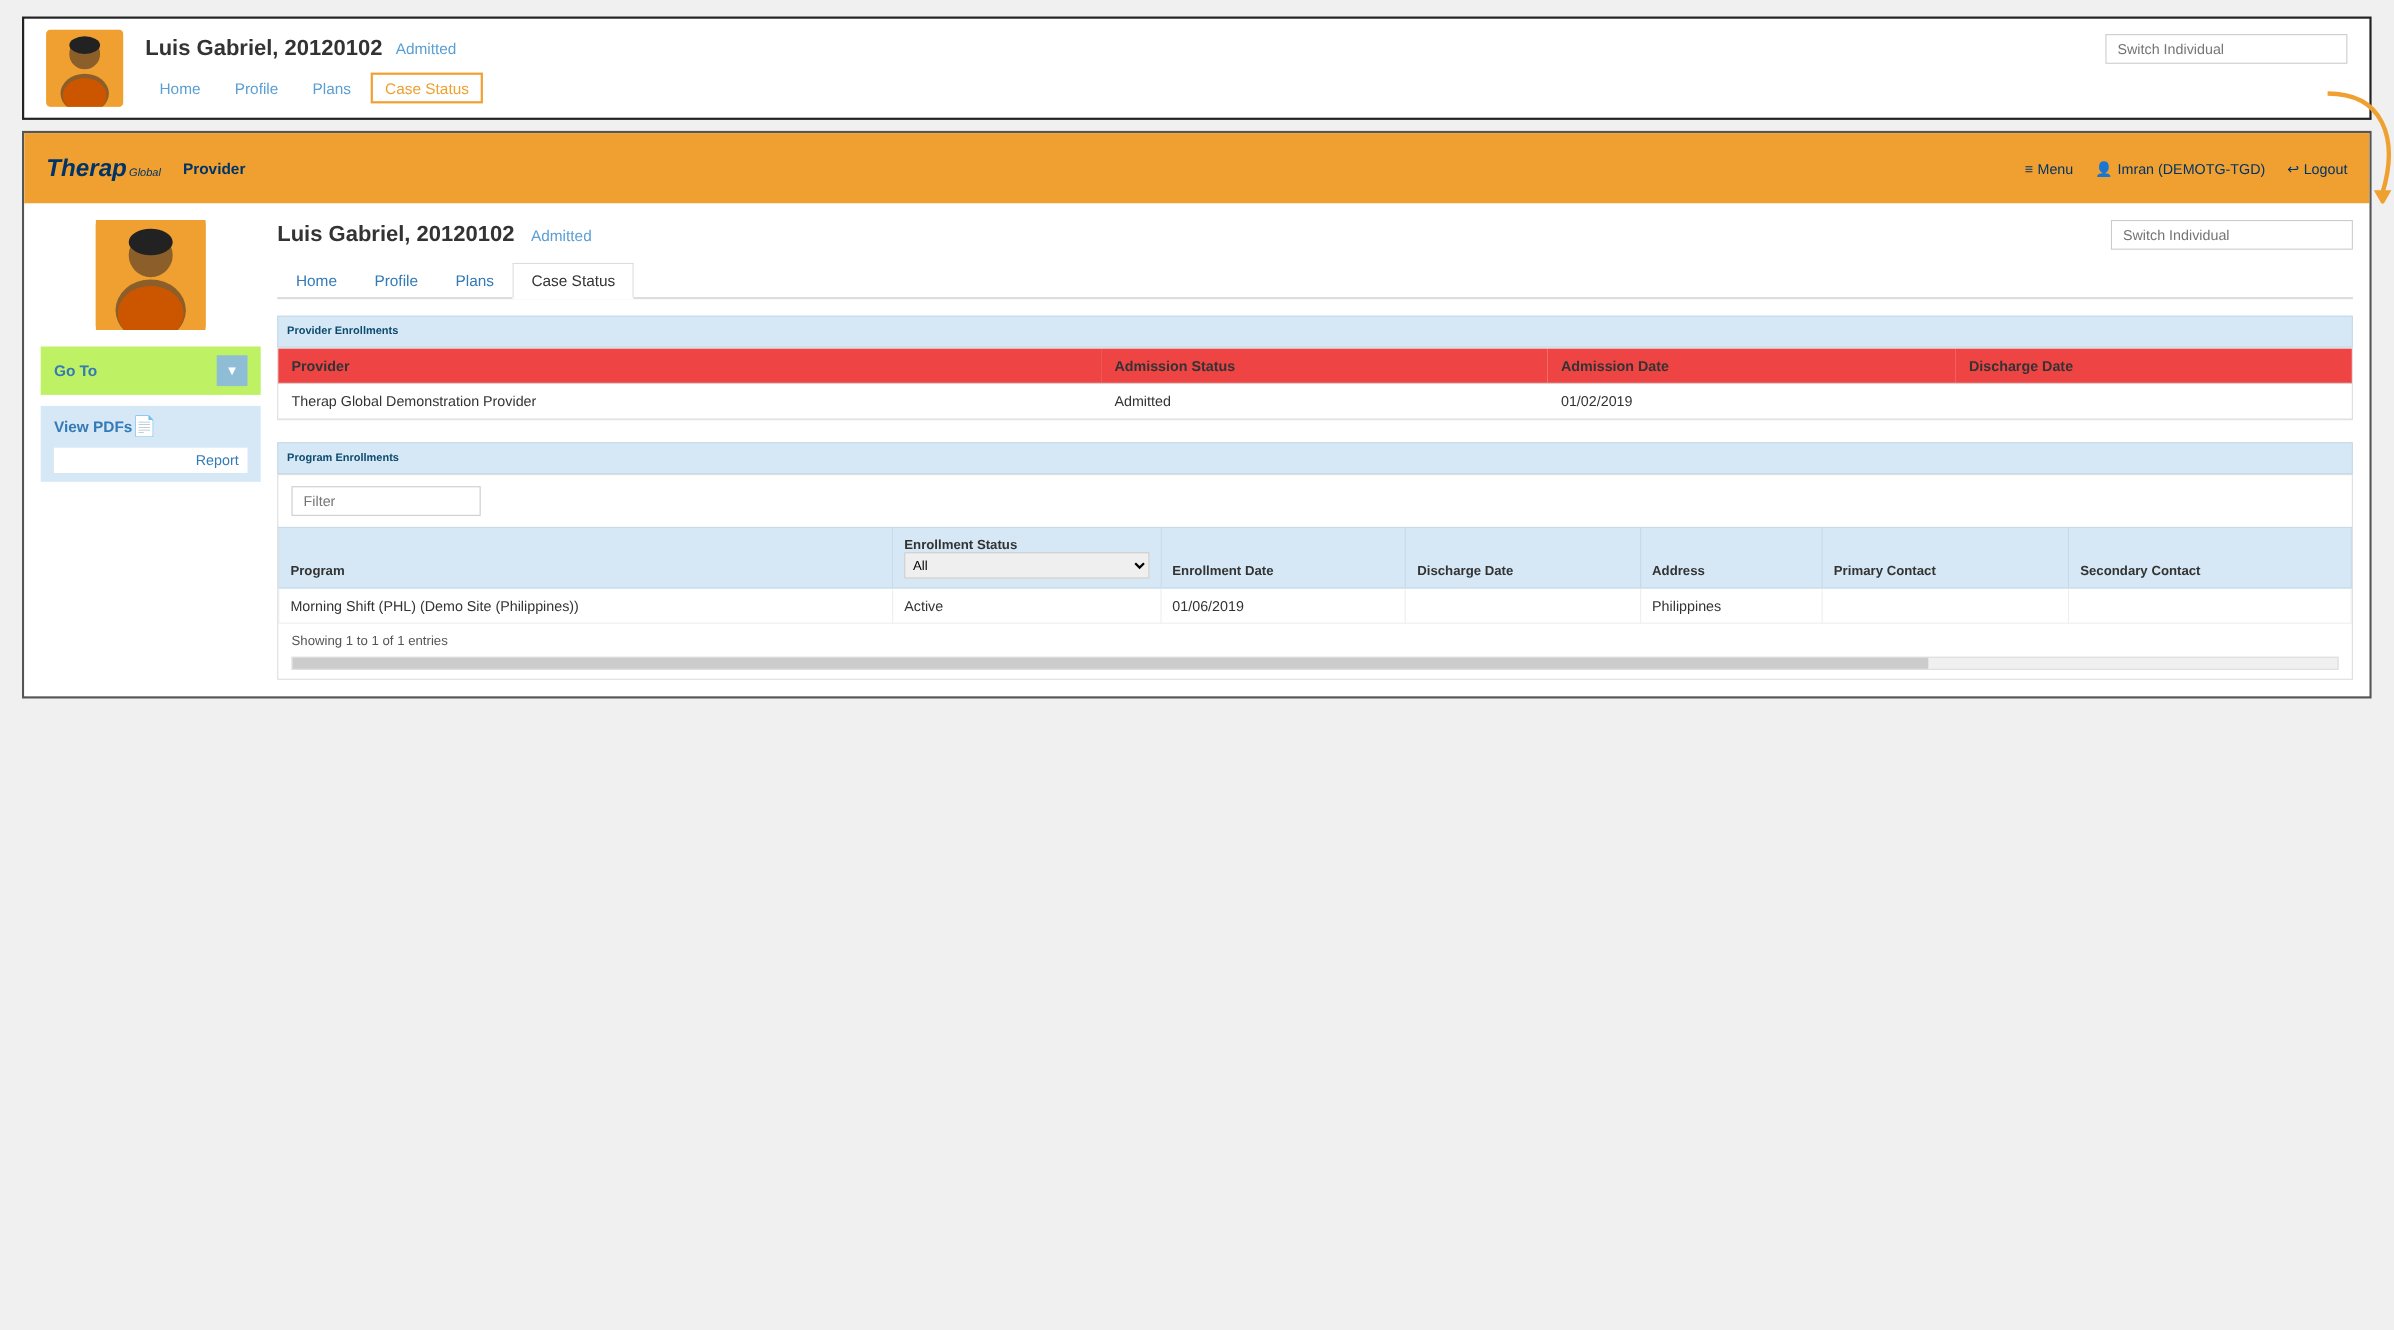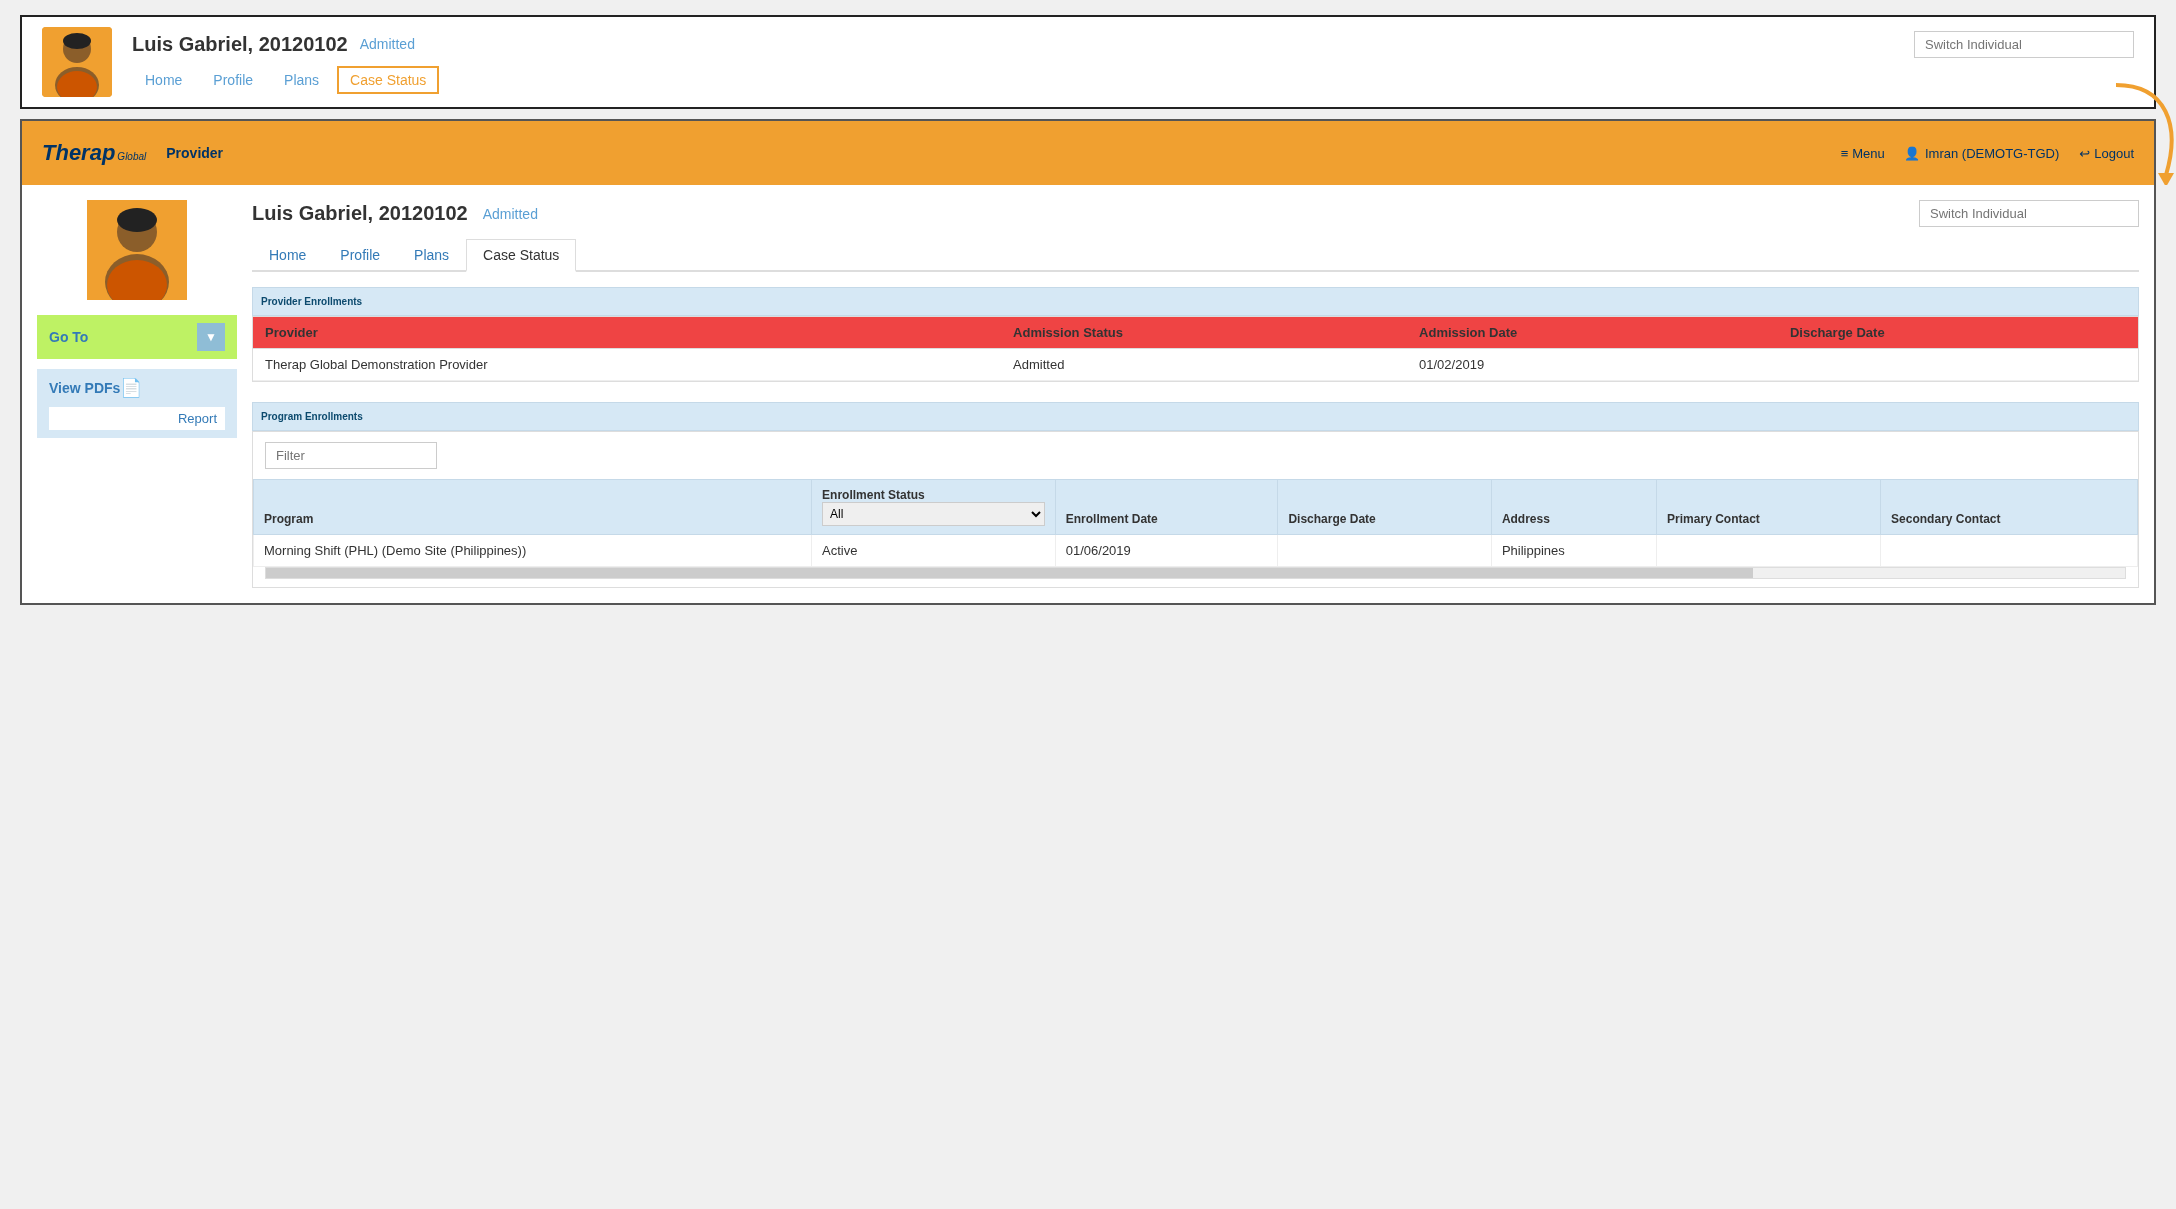--- a/index.html
+++ b/index.html
@@ -523,20 +523,21 @@
                 <td>Morning Shift (PHL) (Demo Site (Philippines))</td>
                 <td>Active</td>
                 <td>01/06/2019</td>
                 <td></td>
                 <td>Philippines</td>
                 <td></td>
                 <td></td>
               </tr>
             </tbody>
           </table>
+          <div class="showing-entries">Showing 1 to 1 of 1 entries</div>
           <div class="scroll-bar-container">
             <div class="scroll-bar-inner"></div>
           </div>
         </div>
       </div>
     </div>
   </div>
 </div>
 
 </body></html>

